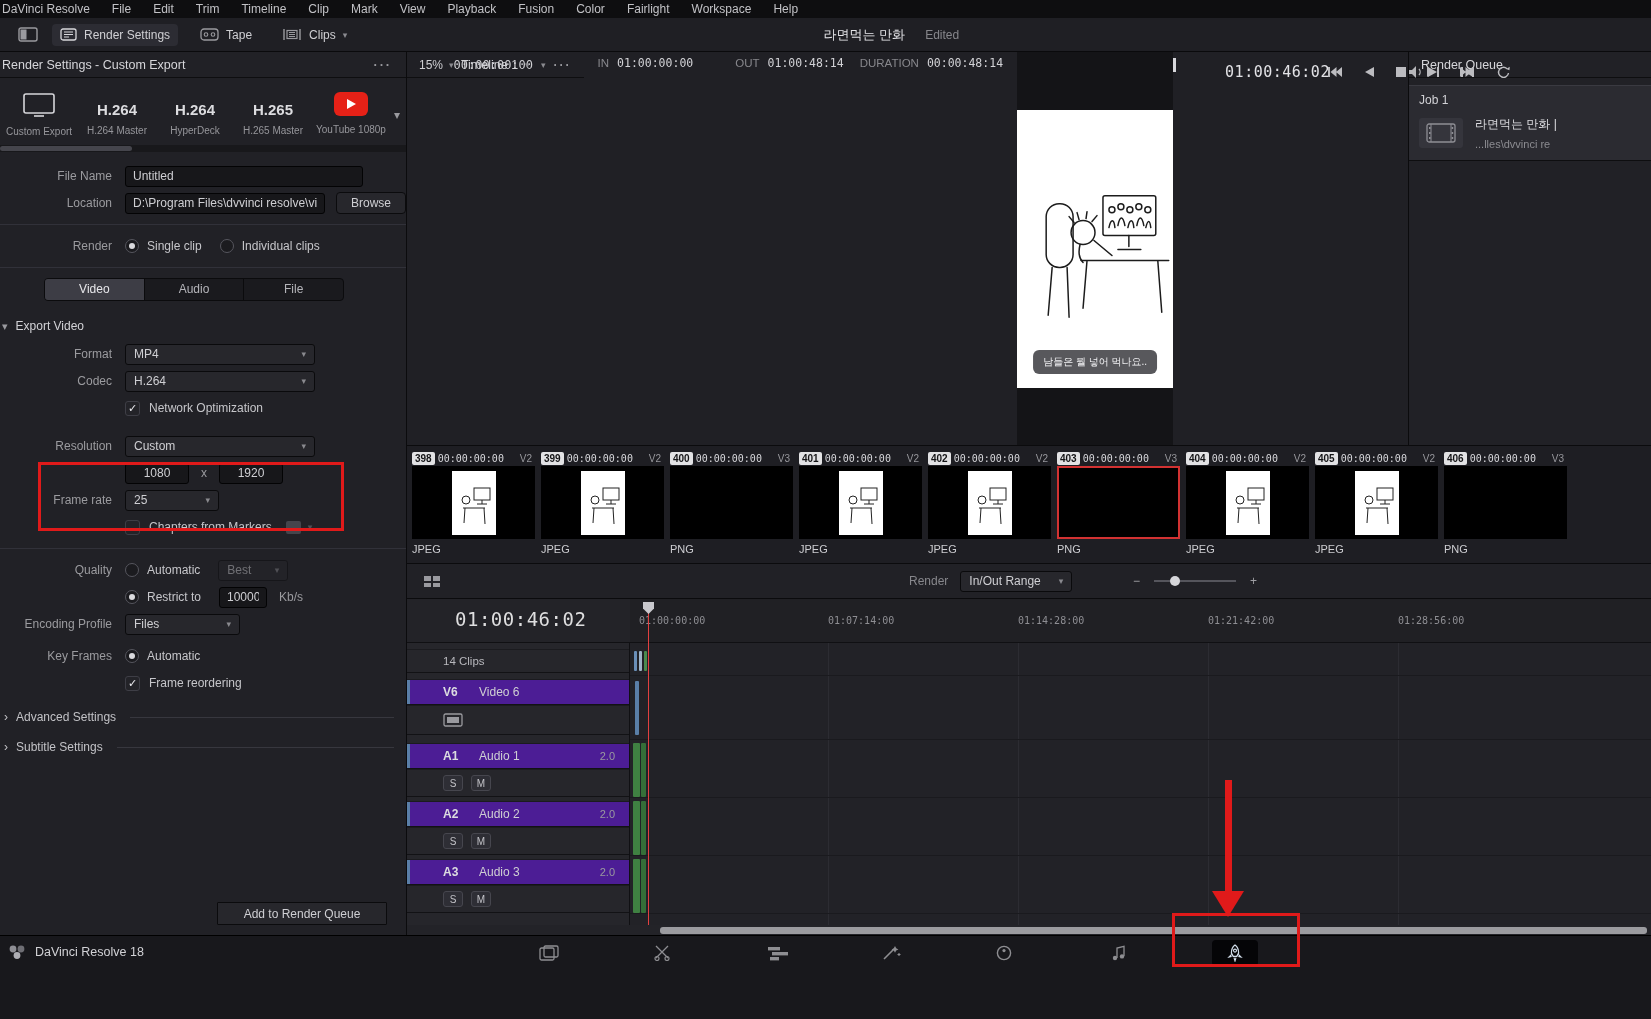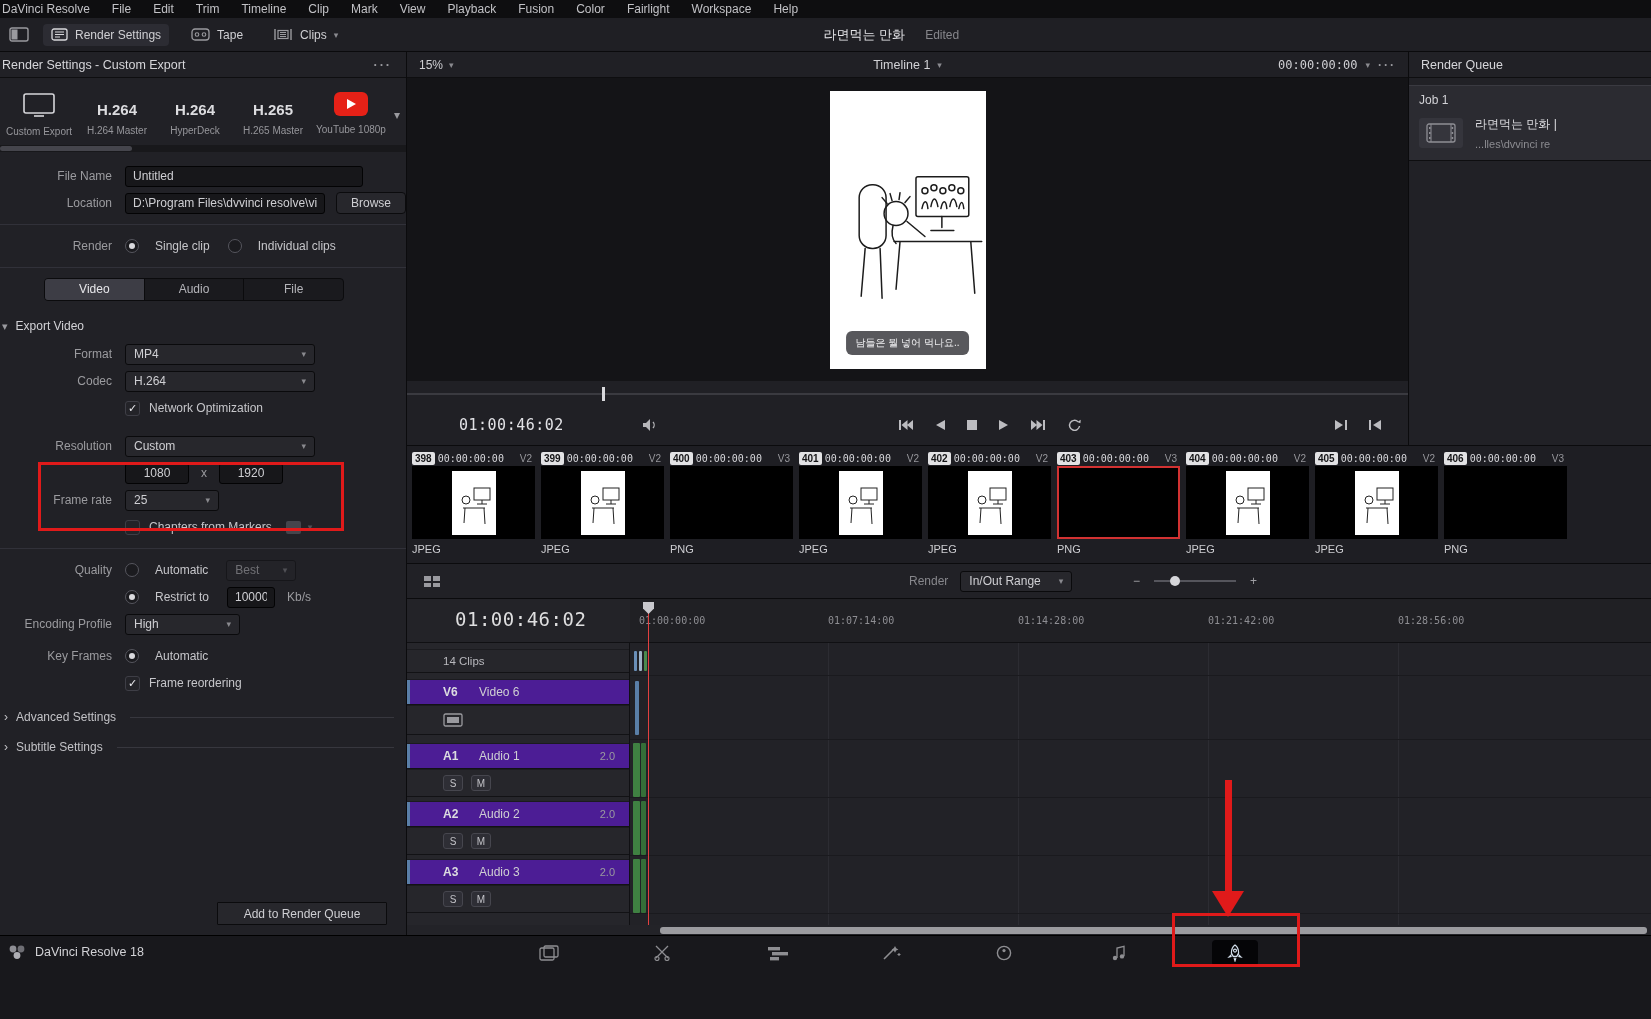--- a/index.html
+++ b/index.html
@@ -7,21 +7,21 @@
   body{position:relative;background:#1c1c20;color:#c6c6ca;font-family:"Liberation Sans",sans-serif;font-size:12px;overflow:hidden}
   .mono{font-family:"DejaVu Sans Mono",monospace}
   svg{display:block}
 
   
   .menu-bar{position:absolute;left:0;top:0;width:100%;height:18px;background:#0e0e10;display:flex;align-items:center;gap:22px;padding-left:2px;font-size:12px;color:#c2c2c6}
   .menu-item{cursor:default;white-space:nowrap}
 
   
   .toolbar{position:absolute;left:0;top:18px;width:100%;height:34px;background:#1f1f24;border-bottom:1px solid #0a0a0c;display:flex;align-items:center}
-  .tb-left{display:flex;align-items:center;gap:14px;padding-left:9px}
+  .tb-left{display:flex;align-items:center;gap:14px;padding-left:18px}
   .tb-btn{display:flex;align-items:center;gap:7px;color:#cfcfd3;padding:4px 8px;border-radius:4px}
   .tb-btn.active{background:#2c2c33}
   .tb-center{position:absolute;left:50%;transform:translateX(-2px);display:flex;align-items:baseline;gap:20px}
   .proj-title{color:#e4e4e8;font-size:13px}
   .edited{color:#87878c;font-size:12px}
   .caret{color:#8a8a8f;font-size:9px}
 
   
   .left-panel{position:absolute;left:0;top:52px;width:407px;height:883px;background:#212126;border-right:1px solid #0b0b0d}
   .lp-header{height:26px;display:flex;align-items:center;justify-content:space-between;padding:0 14px 0 2px;border-bottom:1px solid #0e0e10;color:#d6d6da;font-size:12.5px}
@@ -42,40 +42,40 @@
   .txt{background:#17171a;border:1px solid #030304;border-radius:3px;color:#cfcfd3;height:21px;padding:0 7px;font-size:12px;font-family:"Liberation Sans",sans-serif}
   .w240{width:238px}.w64{width:64px;text-align:center}.w48{width:48px;text-align:center}.w32{width:34px;text-align:center}
   .btn{margin-left:11px;height:22px;padding:0 14px;background:#27272c;border:1px solid #0b0b0d;border-radius:4px;color:#cfcfd3;font-size:12px}
   .select{background:#27272c;border:1px solid #0a0a0c;border-radius:3px;height:21px;display:flex;align-items:center;justify-content:space-between;padding:0 8px;color:#cfcfd3;cursor:default}
   .w190{width:190px}.w94{width:94px}.w70{width:70px}.w115{width:115px}.w110{width:112px}
   .select .caret{margin-left:8px}
   .disabled{opacity:.45}
   .divider{height:1px;background:#313139;margin:10px 0}
   .radio{width:14px;height:14px;border-radius:50%;border:1px solid #56565e;background:#1b1b1f;display:inline-block;position:relative;flex:none}
   .radio.on::after{content:"";position:absolute;inset:3px;border-radius:50%;background:#dadade}
-  .rlabel{margin:0 18px 0 16px;color:#c6c6ca}
+  .rlabel{margin:0 18px 0 8px;color:#c6c6ca}
   .checkbox{width:15px;height:15px;border-radius:3px;background:#232328;border:1px solid #3e3e46;display:inline-flex;align-items:center;justify-content:center;font-size:11px;color:#ececf0;flex:none}
   .clabel{margin-left:9px}
   .tabs{display:flex;margin:10px 14px 4px 44px;width:300px;background:#1a1a1e;border:1px solid #0b0b0d;border-radius:4px;overflow:hidden}
   .tab{flex:1;text-align:center;height:21px;line-height:21px;color:#b4b4b9;border-right:1px solid #0b0b0d}
   .tab:last-child{border-right:none}
   .tab.active{background:#3d3d45;color:#e6e6ea}
   .sec{display:flex;align-items:center;gap:8px;margin:18px 0 10px 2px;color:#d2d2d6}
   .sec .sc{color:#9a9a9f;font-size:11px}
   .xsep{margin:0 12px;color:#9b9b9f}
   .unit{margin-left:12px;color:#9b9b9f}
   .swatch{width:15px;height:13px;border-radius:2px;background:#55555c;margin-left:14px;opacity:.7}
   .collapse-row{display:flex;align-items:center;gap:8px;margin:16px 0 0 4px;color:#c2c2c6}
   .collapse-row .line{flex:1;height:1px;background:#37373e;margin:0 12px 0 6px}
   .add-queue-btn{position:absolute;right:19px;bottom:10px;width:170px;height:23px;background:#27272c;border:1px solid #0b0b0d;border-radius:1px;color:#cfcfd3;font-size:12px;font-family:"Liberation Sans",sans-serif}
 
   
   .right-region{position:absolute;left:407px;top:52px;width:1244px;height:883px;background:#1d1d21}
   .upper-row{height:393px;display:flex}
-  .viewer{width:1001px;display:flex;flex-direction:column;background:#202025}
+  .viewer{width:1001px;display:flex;background:#202025}
   .v-header{height:26px;display:flex;align-items:center;padding:0 12px;border-bottom:1px solid #0e0e10;position:relative}
   .v-zoom{display:flex;align-items:center;gap:6px;color:#cfcfd3}
   .v-timeline{position:absolute;left:50%;transform:translateX(-50%);display:flex;align-items:center;gap:7px;color:#d2d2d6;font-size:12.5px}
   .v-tcg{margin-left:auto;display:flex;align-items:center;gap:8px;color:#cfcfd3}
   .v-inout{height:22px;display:flex;align-items:center;gap:8px;padding:0 14px;font-size:11.5px}
   .dim{color:#87878c}
   .val{color:#d2d2d6}
   .sp{flex:1}
   .v-preview{flex:1;background:#141417;display:flex;align-items:center;justify-content:center;position:relative}
   .canvas{width:156px;height:278px;background:#fff;position:relative}
@@ -347,21 +347,21 @@
     <div class="frow">
       <label></label>
       <span class="radio on"></span>
       <span class="rlabel">Restrict to</span>
       <input class="txt w48" value="10000" style="">
       <span class="unit">Kb/s</span>
     </div>
     <div class="frow">
       <label>Encoding Profile</label>
       <div class="select w115">
-        <span>High</span>
+        <span>Files</span>
         <span class="caret">▾</span>
       </div>
     </div>
     <div class="frow" style="margin-top:10px">
       <label>Key Frames</label>
       <span class="radio on"></span>
       <span class="rlabel">Automatic</span>
     </div>
     <div class="frow">
       <label></label>
@@ -394,20 +394,30 @@
         </div>
         <div class="v-timeline">
           <span>Timeline 1</span>
           <span class="caret">▾</span>
         </div>
         <div class="v-tcg">
           <span class="mono">00:00:00:00</span>
           <span class="caret">▾</span>
           <span class="kebab">···</span>
         </div>
+      </div>
+      <div class="v-inout">
+        <span class="dim">IN</span>
+        <span class="val mono">01:00:00:00</span>
+        <span style="width:26px"></span>
+        <span class="dim">OUT</span>
+        <span class="val mono">01:00:48:14</span>
+        <span class="sp"></span>
+        <span class="dim">DURATION</span>
+        <span class="val mono">00:00:48:14</span>
       </div>
       <div class="v-preview">
         <div class="canvas">
           <svg viewBox="0 0 155 278" width="155" height="277">
             <rect width="155" height="278" fill="#ffffff"></rect>
             <g stroke="#1c1c1c" fill="none" stroke-width="1.5" stroke-linecap="round">
               <rect x="86" y="86" width="53" height="40" rx="2"></rect>
               <circle cx="95" cy="100" r="3"></circle>
                 <circle cx="104" cy="97" r="3"></circle>
                 <circle cx="113" cy="100" r="3"></circle>

